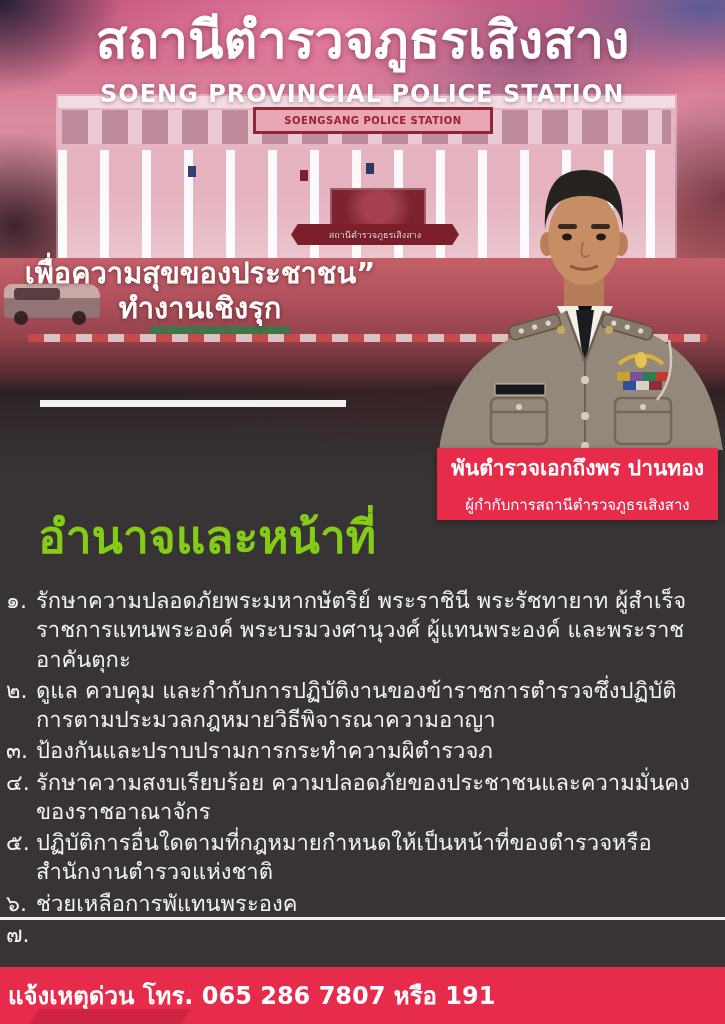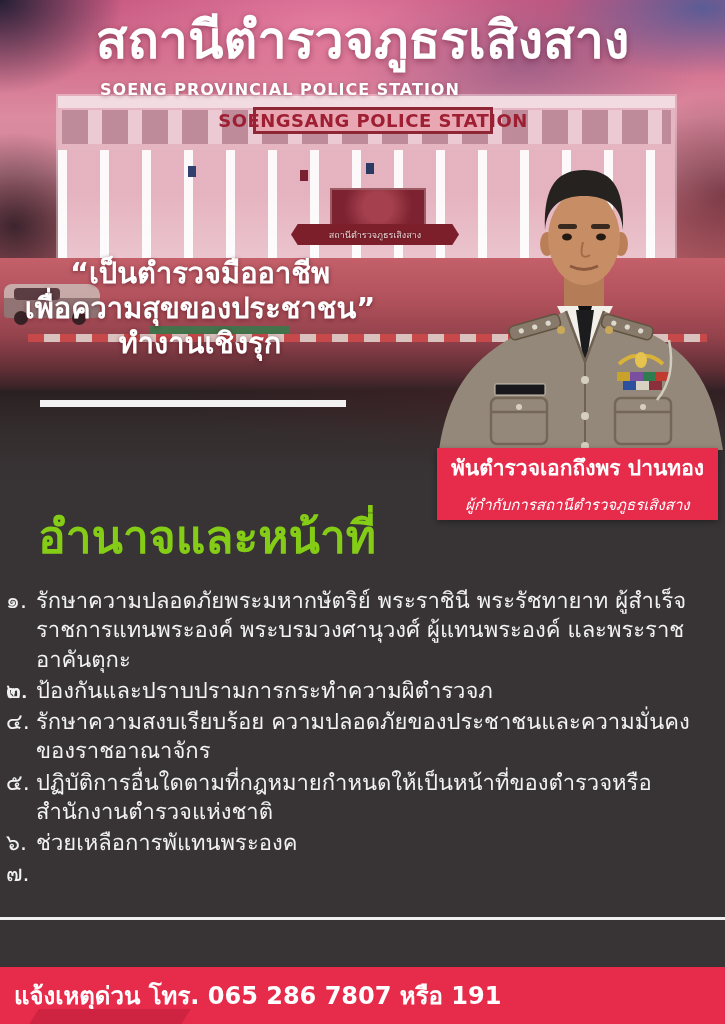--- a/index.html
+++ b/index.html
@@ -47,42 +47,42 @@
   .car::before{content:"";position:absolute;left:10px;top:4px;width:46px;height:12px;background:#4a3a3e;border-radius:4px;}
   .car::after{content:"";position:absolute;left:10px;bottom:-7px;width:14px;height:14px;background:#241c1e;border-radius:50%;box-shadow:58px 0 0 #241c1e;}
   .flag{position:absolute;width:8px;height:11px;}
   .flag.f1{left:188px;top:166px;background:#31406e;}
   .flag.f2{left:366px;top:163px;background:#2a3a63;}
   .flag.f3{left:300px;top:170px;background:#7a2030;}
   .sign-en{
     position:absolute;left:253px;top:107px;width:240px;height:27px;box-sizing:border-box;
     background:#e8a7b2;border:3px solid #8f2636;
     display:flex;align-items:center;justify-content:center;
-    color:#9e1f33;font-weight:bold;font-size:18px;letter-spacing:.5px;white-space:nowrap;
+    color:#9e1f33;font-weight:bold;font-size:10px;letter-spacing:.5px;white-space:nowrap;
   }
   .mural{
     position:absolute;left:330px;top:188px;width:96px;height:38px;
     background:radial-gradient(circle at 50% 50%, #a5404e 0 30%, #7c2230 70%);
     border:2px solid #9c5a62;box-sizing:border-box;
   }
   .sign-th{
     position:absolute;left:291px;top:224px;width:168px;height:21px;
     background:#7c1f2b;color:#f5dada;font-size:9px;white-space:nowrap;
     display:flex;align-items:center;justify-content:center;
     clip-path:polygon(0 50%,4% 0,96% 0,100% 50%,96% 100%,4% 100%);
     text-shadow:0 0 2px rgba(0,0,0,.6);
   }
   .hero-title{
     position:absolute;left:0;top:8px;width:725px;text-align:center;
     color:#fff;font-size:52px;font-weight:bold;line-height:1.25;
     text-shadow:0 2px 6px rgba(70,10,30,.45);
   }
   .hero-subtitle{
     position:absolute;left:100px;top:80px;color:#fff;
-    font-size:16px;font-weight:bold;letter-spacing:1px;
+    font-size:24px;font-weight:bold;letter-spacing:1px;
     text-shadow:0 1px 4px rgba(70,10,30,.45);
   }
   .quote{
     position:absolute;left:14px;top:256px;width:372px;text-align:center;
     color:#fff;font-size:29px;font-weight:bold;line-height:1.2;
     text-shadow:0 1px 4px rgba(60,10,20,.55);
   }
   
   .lower{
     position:absolute;left:0;top:390px;width:725px;height:577px;
@@ -105,26 +105,26 @@
   
   .officer{position:absolute;right:0;top:148px;width:288px;height:302px;}
   .officer svg{display:block;width:288px;height:302px;}
   .badge{
     position:absolute;left:437px;top:448px;width:281px;height:72px;
     background:#e62b4b;color:#fff;text-align:center;
     display:flex;flex-direction:column;justify-content:center;gap:9px;
     box-shadow:0 2px 6px rgba(0,0,0,.35);
   }
   .badge-name{font-size:21px;font-weight:bold;white-space:nowrap;}
-  .badge-role{font-size:15px;white-space:nowrap;font-style:italic;}
+  .badge-role{font-size:15px;white-space:nowrap;}
   
   .footer{
     position:absolute;left:0;top:967px;width:725px;height:57px;
     background:#e62b4b;display:flex;align-items:center;
-    padding-left:14px;box-sizing:border-box;
+    padding-left:8px;box-sizing:border-box;
     color:#fff;font-size:24px;font-weight:bold;
   }
   .footer-wedge{
     position:absolute;left:34px;top:1009px;width:152px;height:15px;
     background:#cf2342;transform:skewX(-32deg);
   }
 </style>
 </head>
 <body>
 
@@ -138,21 +138,20 @@
     <div class="mural"></div>
     <div class="sign-en">SOENGSANG POLICE STATION</div>
     <div class="sign-th">สถานีตำรวจภูธรเสิงสาง</div>
     <div class="ground"></div>
     <div class="green-strip"></div>
     <div class="barrier"></div>
     <div class="car"></div>
     <div class="hero-title">สถานีตำรวจภูธรเสิงสาง</div>
     <div class="hero-subtitle">SOENG PROVINCIAL POLICE STATION</div>
     <div class="quote">
-      <div>“เป็นตำรวจมืออาชีพ</div>
       <div>เพื่อความสุขของประชาชน”</div>
       <div>ทำงานเชิงรุก</div>
     </div>
   </div>
 
   <div class="lower"></div>
   <div class="divider"></div>
 
   <div class="officer">
     <svg viewBox="0 0 288 302">
@@ -216,20 +215,21 @@
   </div>
 
   <div class="heading">อำนาจและหน้าที่</div>
   <div class="duties">
     <div class="duty">
       <span class="num">๑.</span>
       <span class="txt">รักษาความปลอดภัยพระมหากษัตริย์ พระราชินี พระรัชทายาท ผู้สำเร็จราชการแทนพระองค์ พระบรมวงศานุวงศ์ ผู้แทนพระองค์ และพระราชอาคันตุกะ</span>
     </div>
     <div class="duty">
       <span class="num">๒.</span>
+      <span class="txt">ดูแล ควบคุม และกำกับการปฏิบัติงานของข้าราชการตำรวจซึ่งปฏิบัติการตามประมวลกฎหมายวิธีพิจารณาความอาญา</span>
     </div>
     <div class="duty">
       <span class="num">๓.</span>
       <span class="txt">ป้องกันและปราบปรามการกระทำความผิตำรวจภ</span>
     </div>
     <div class="duty">
       <span class="num">๔.</span>
       <span class="txt">รักษาความสงบเรียบร้อย ความปลอดภัยของประชาชนและความมั่นคงของราชอาณาจักร</span>
     </div>
     <div class="duty">

